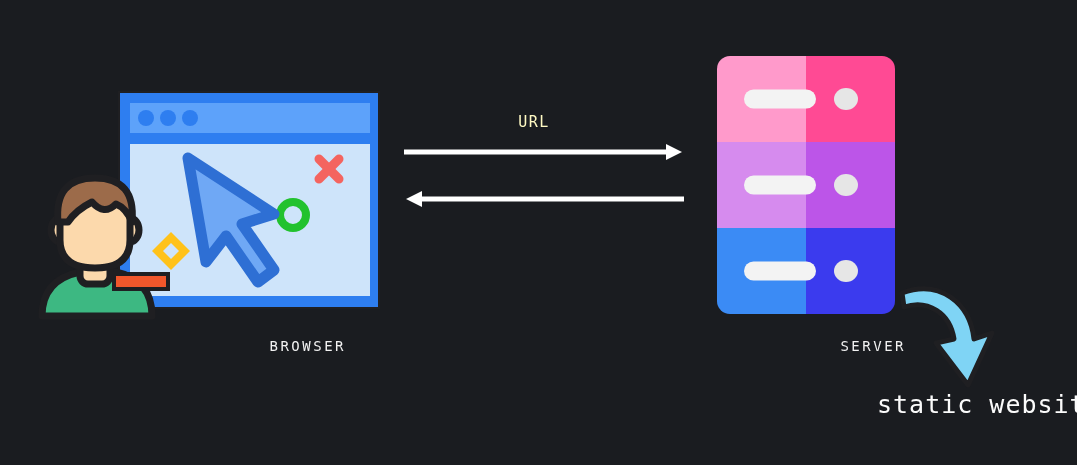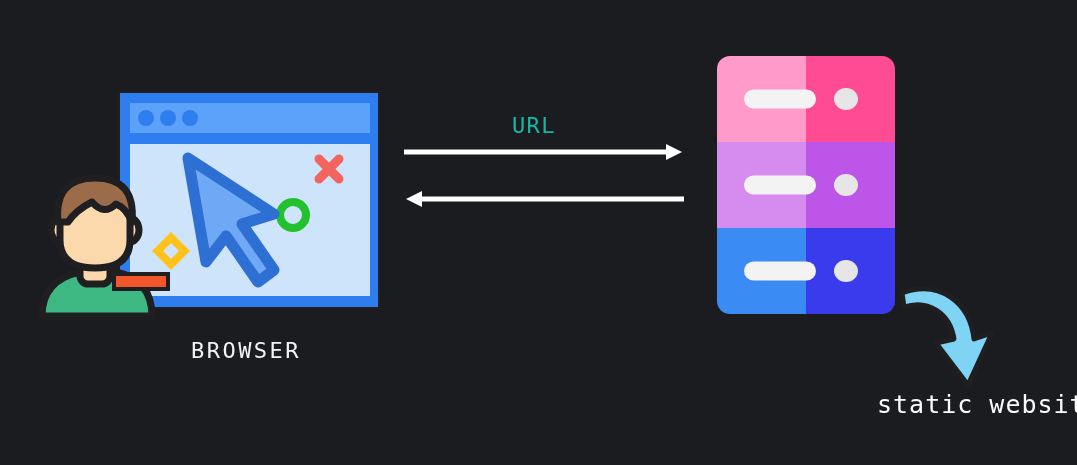--- a/index.html
+++ b/index.html
@@ -15,29 +15,29 @@
     background: #1a1c20;
     overflow: hidden;
     font-family: "DejaVu Sans Mono", "Liberation Mono", monospace;
   }
   .abs { position: absolute; }
 
   
   .label-caps {
     color: #f2f2f2;
     font-family: "DejaVu Sans Mono", "Liberation Mono", monospace;
-    font-size: 22px;
+    font-size: 14px;
     letter-spacing: 2.5px;
     white-space: nowrap;
-    text-align: center;
+    text-align: right;
   }
   .label-flow {
-    color: #14b8a6;
-    font-family: "DejaVu Sans Mono", "Liberation Mono", monospace;
-    font-size: 22px;
+    color: #fef9c3;
+    font-family: "DejaVu Sans Mono", "Liberation Mono", monospace;
+    font-size: 15px;
     letter-spacing: 1.5px;
     white-space: nowrap;
     text-align: center;
     font-weight: 500;
   }
   .label-static {
     color: #fbfbfb;
     font-family: "DejaVu Sans Mono", "Liberation Mono", monospace;
     font-size: 25px;
     letter-spacing: 1px;
@@ -207,20 +207,21 @@
 
     <div class="rack-unit">
       <div class="rack-half" style="background:#3b8bf5;"></div>
       <div class="rack-half" style="background:#3b3bee;"></div>
       <span class="rack-bar"></span>
       <span class="rack-led"></span>
     </div>
 
   </div>
 
+  <div class="abs label-caps" style="left:706px; top:338px; width:200px;">SERVER</div>
 
   <svg class="abs" style="left:896px; top:277px;" width="110" height="115" viewBox="0 0 110 115">
     <path d="M6 16
              C 44 2, 74 26, 78 62
              L 96 56
              L 72 108
              L 40 66
              L 58 62
              C 54 36, 32 22, 8 30
              Z" fill="#7fd4f5" stroke="#1f1f22" stroke-width="5" stroke-linejoin="round"></path>

